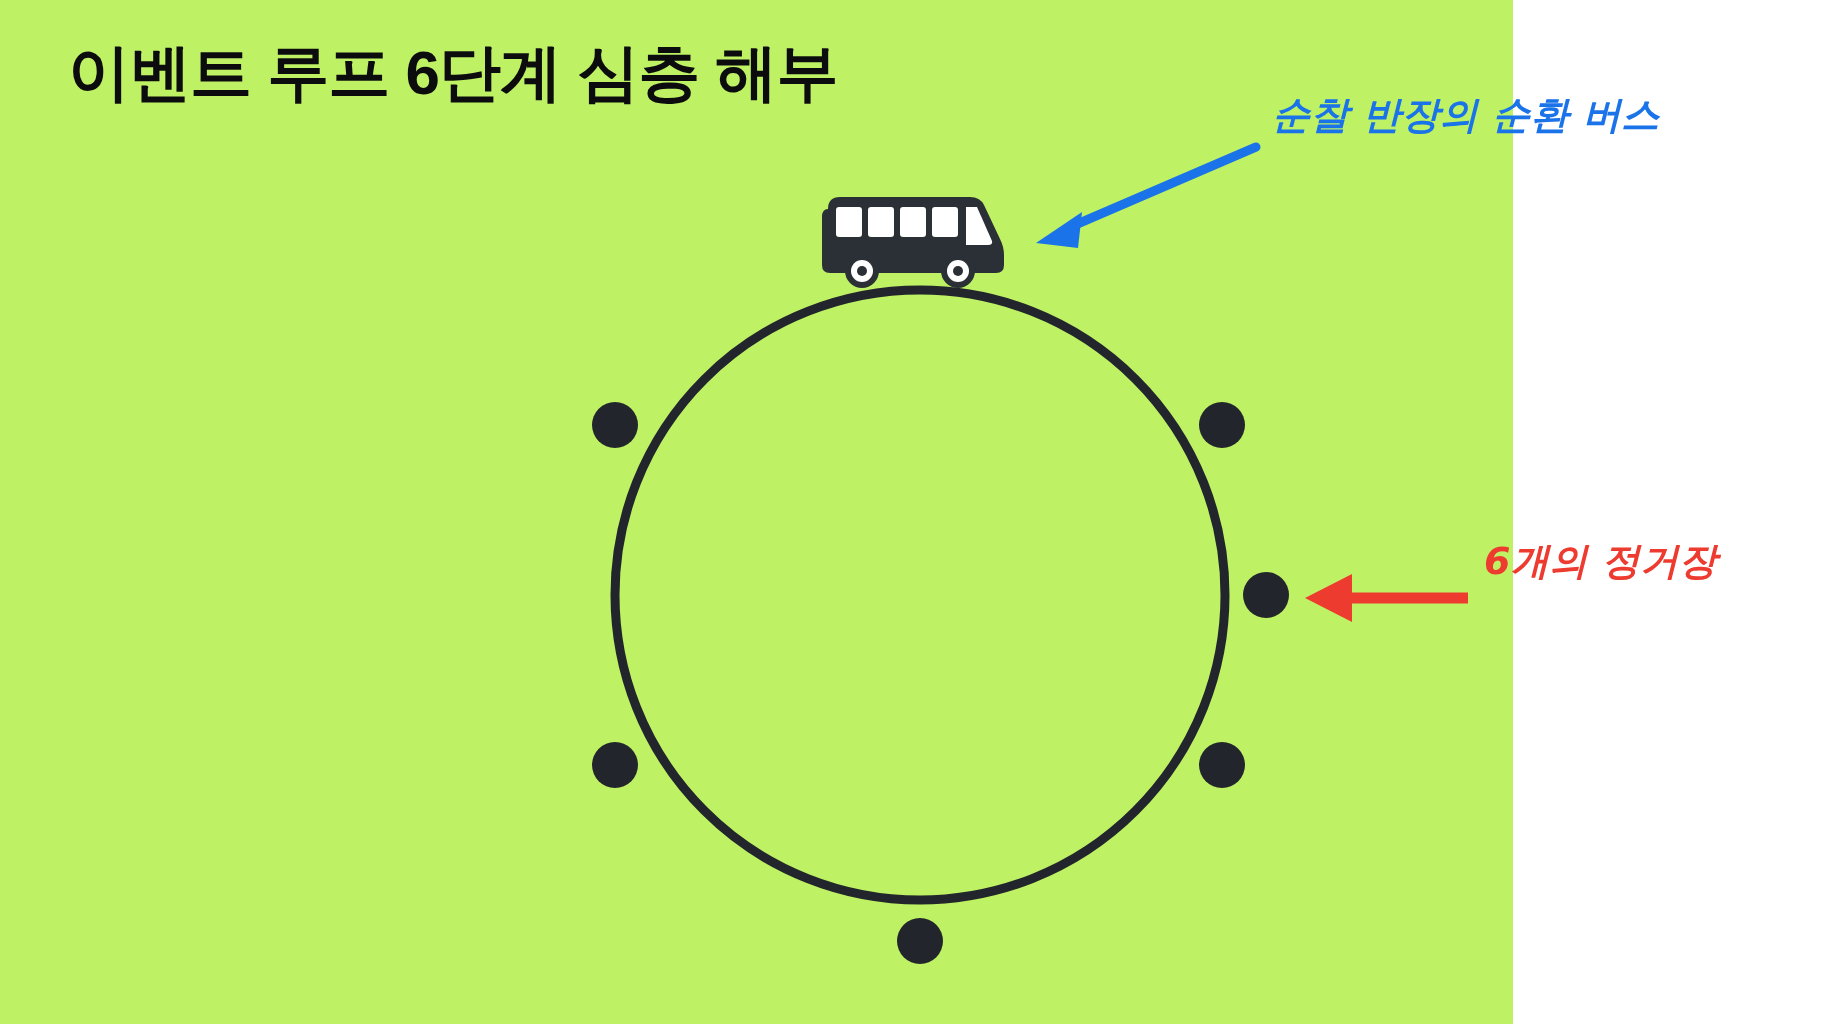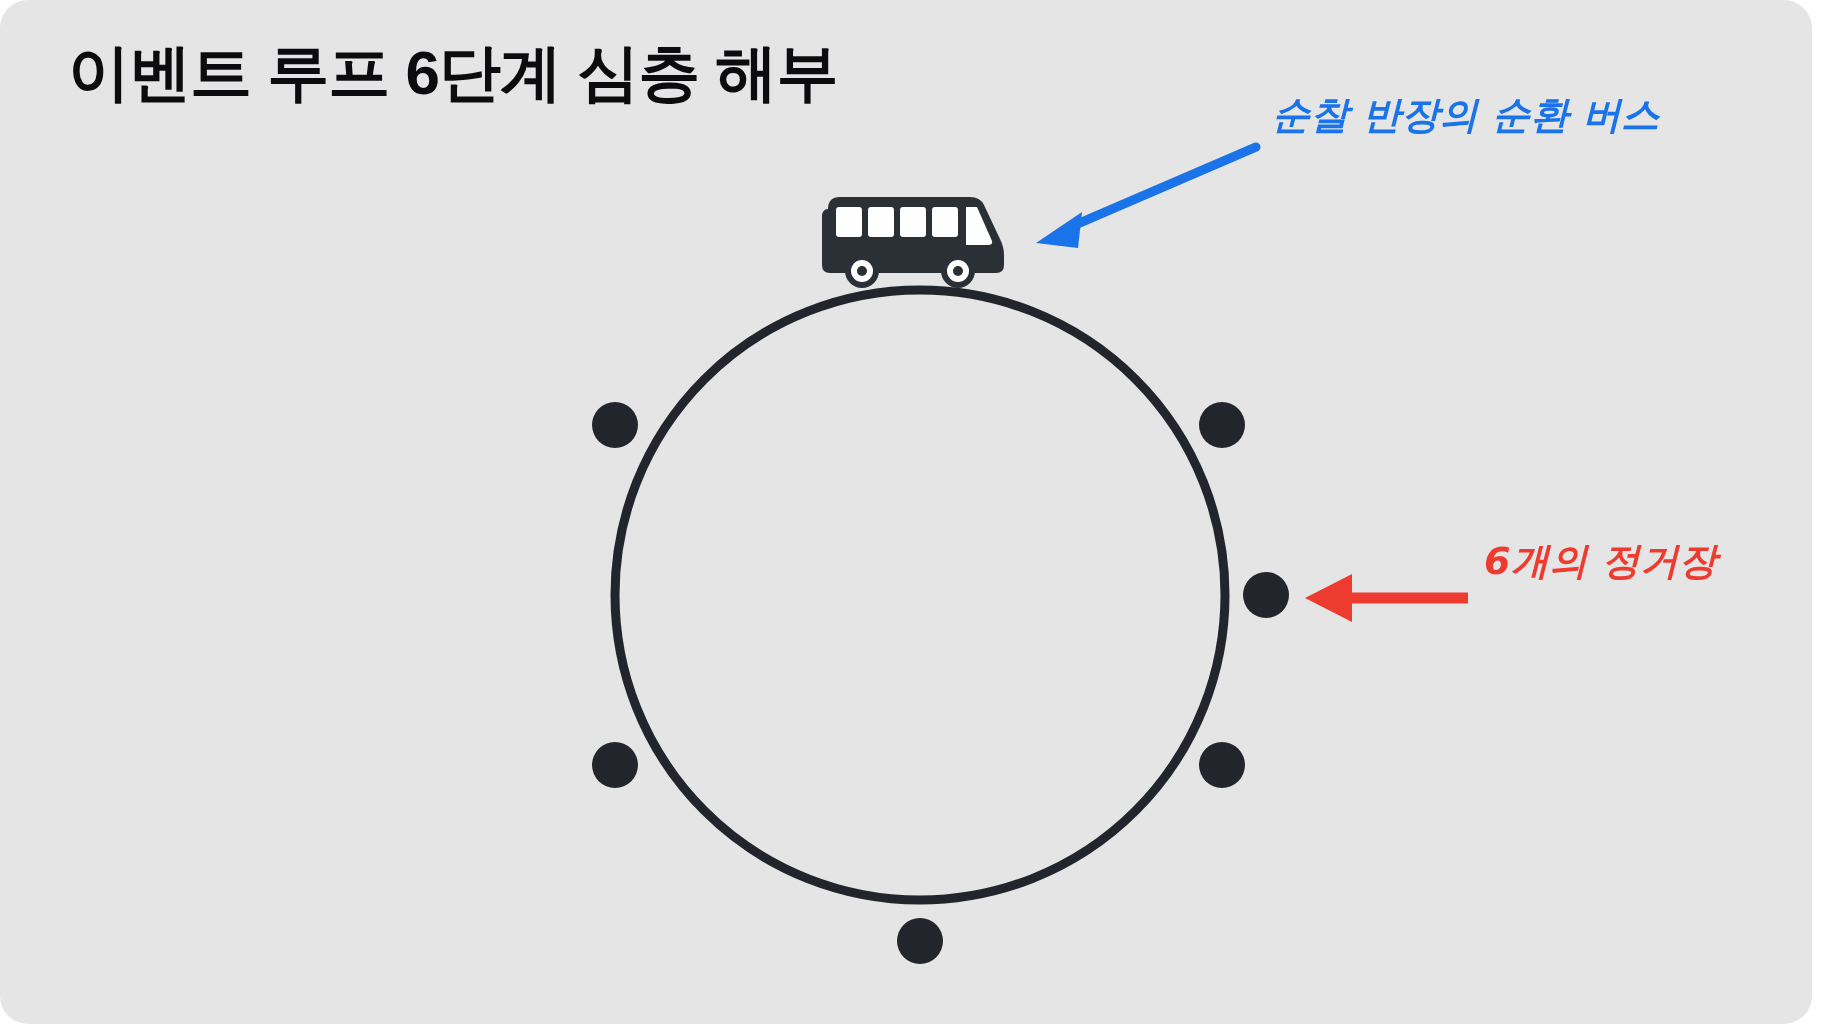--- a/index.html
+++ b/index.html
@@ -10,24 +10,23 @@
   }
   body {
     width: 1833px;
     height: 1024px;
     overflow: hidden;
     font-family: "Liberation Sans", "DejaVu Sans", sans-serif;
     -webkit-font-smoothing: antialiased;
   }
   #slide {
     position: relative;
-    width: 1812px;
+    width: 1513px;
     height: 1024px;
-    background: #e5e5e5;
-    border-radius: 28px;
+    background: #bef264;
   }
 
   
   #title {
     position: absolute;
     left: 68px;
     top: 38px;
     font-size: 62px;
     font-weight: 700;
     letter-spacing: -1px;

